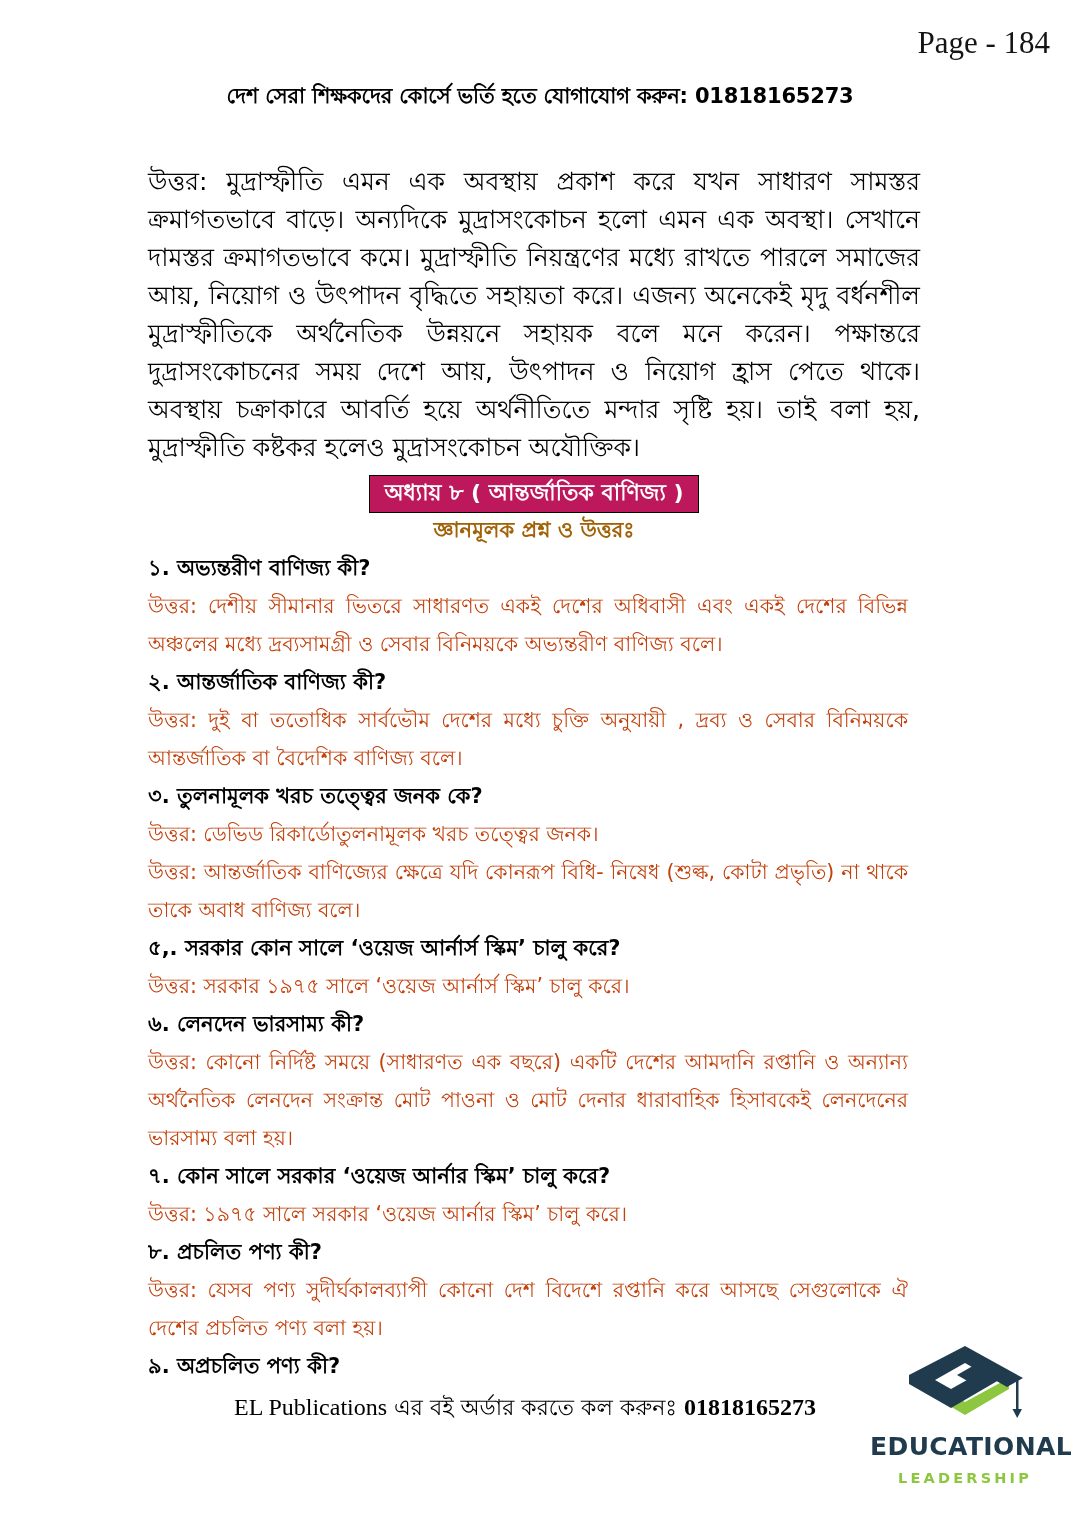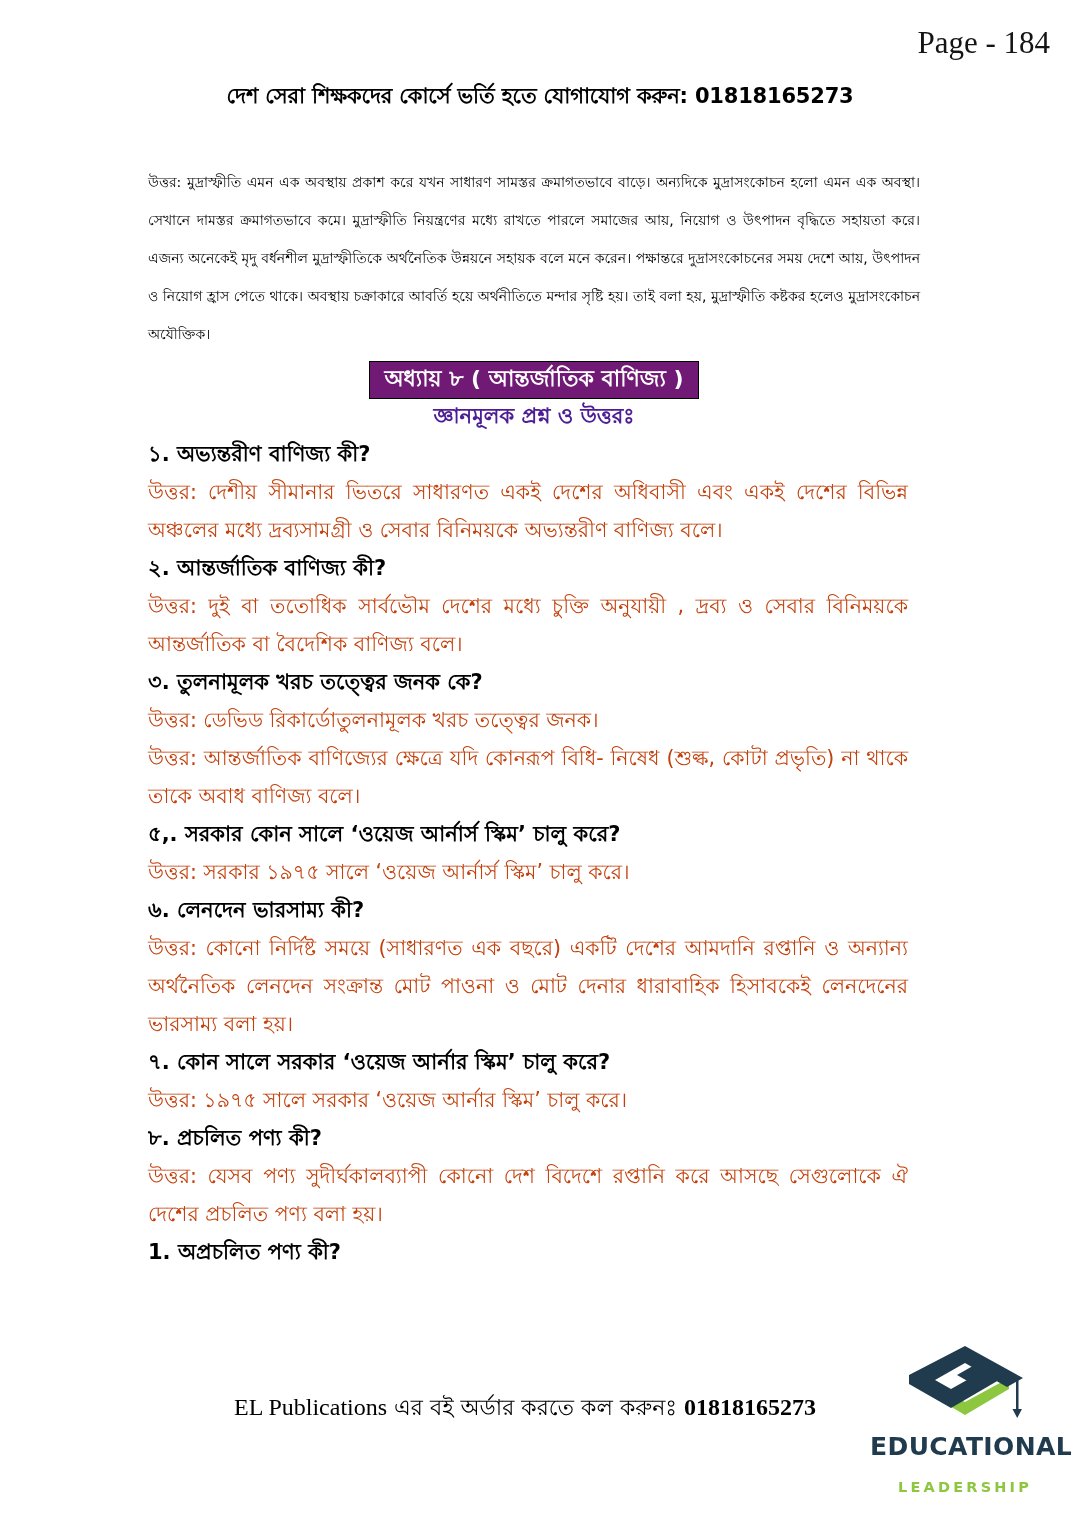--- a/index.html
+++ b/index.html
@@ -52,48 +52,48 @@
   
   .content {
     position: absolute;
     top: 163px;
     left: 148px;
     width: 772px;
   }
 
   .para {
     font-family: "DejaVu Sans", "Liberation Sans", sans-serif;
-    font-size: 14px;
+    font-size: 25px;
     line-height: 38px;
     text-align: justify;
     text-justify: inter-word;
     margin: 0 0 4px 0;
     color: #000000;
   }
 
   
   .chapter-wrap {
     text-align: center;
     margin-top: 8px;
   }
   .chapter-title {
     display: inline-block;
-    background: #701a75;
+    background: #be185d;
     color: #ffffff;
     font-family: "DejaVu Sans", "Liberation Sans", sans-serif;
     font-size: 22px;
     font-weight: bold;
     padding: 3px 14px 5px 14px;
     line-height: 1.25;
     white-space: nowrap;
     border: 1px solid #000000;
   }
   .section-subtitle {
     text-align: center;
-    color: #4c1d95;
+    color: #a16207;
     font-family: "DejaVu Sans", "Liberation Sans", sans-serif;
     font-size: 21px;
     font-weight: bold;
     margin: 5px 0 6px 0;
     line-height: 1.2;
     white-space: nowrap;
   }
 
   
   .qa-list {
@@ -173,21 +173,21 @@
     letter-spacing: 0.4px;
     line-height: 1.15;
     margin-top: 13px;
   }
   .logo-word-2 {
     font-family: "DejaVu Sans", "Liberation Sans", sans-serif;
     font-size: 14.5px;
     font-weight: bold;
     letter-spacing: 3.2px;
     line-height: 1.2;
-    margin-top: 17px;
+    margin-top: 8px;
   }
 </style>
 </head>
 <body>
 
 <div class="page">
 
   <div class="page-number">Page - 184</div>
 
   <div class="promo-line">দেশ সেরা শিক্ষকদের কোর্সে ভর্তি হতে যোগাযোগ করুন: 01818165273</div>
@@ -227,21 +227,21 @@
       </li>
       <li class="qa-item">
         <p class="question">৭. কোন সালে সরকার ‘ওয়েজ আর্নার স্কিম’ চালু করে?</p>
         <p class="answer single">উত্তর: ১৯৭৫ সালে সরকার ‘ওয়েজ আর্নার স্কিম’ চালু করে।</p>
       </li>
       <li class="qa-item">
         <p class="question">৮. প্রচলিত পণ্য কী?</p>
         <p class="answer">উত্তর: যেসব পণ্য সুদীর্ঘকালব্যাপী কোনো দেশ বিদেশে রপ্তানি করে আসছে সেগুলোকে ঐ দেশের প্রচলিত পণ্য বলা হয়।</p>
       </li>
       <li class="qa-item">
-        <p class="question">1. অপ্রচলিত পণ্য কী?</p>
+        <p class="question">৯. অপ্রচলিত পণ্য কী?</p>
       </li>
     </ul>
 
   </div>
 
   <div class="footer">
     <div class="footer-text">
       <span>EL Publications</span><span class="bn"> এর বই অর্ডার করতে কল করুনঃ </span><span class="phone">01818165273</span>
     </div>
 

